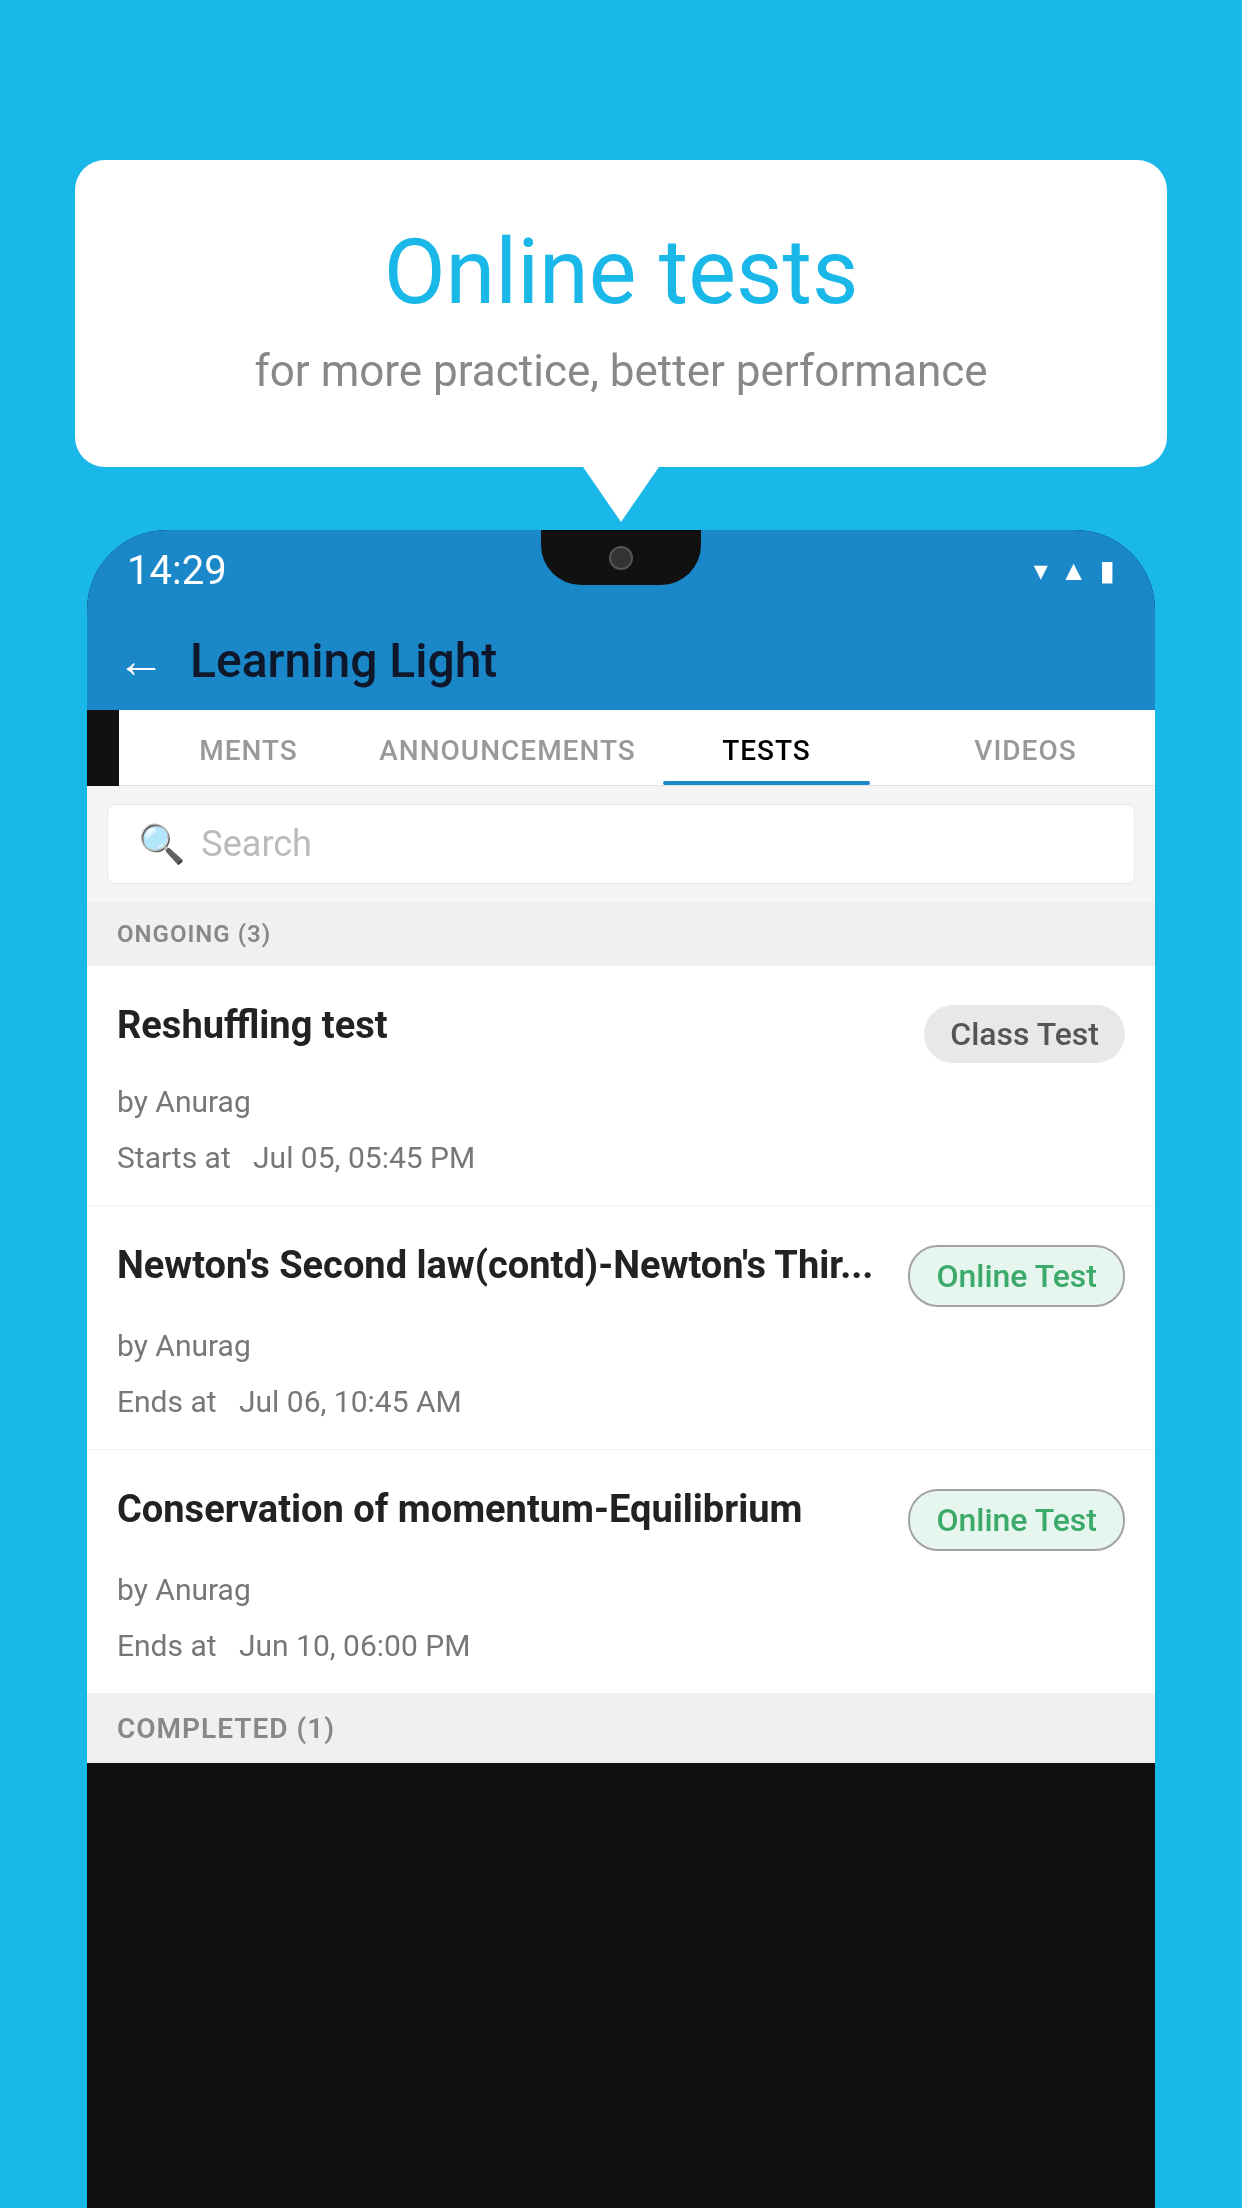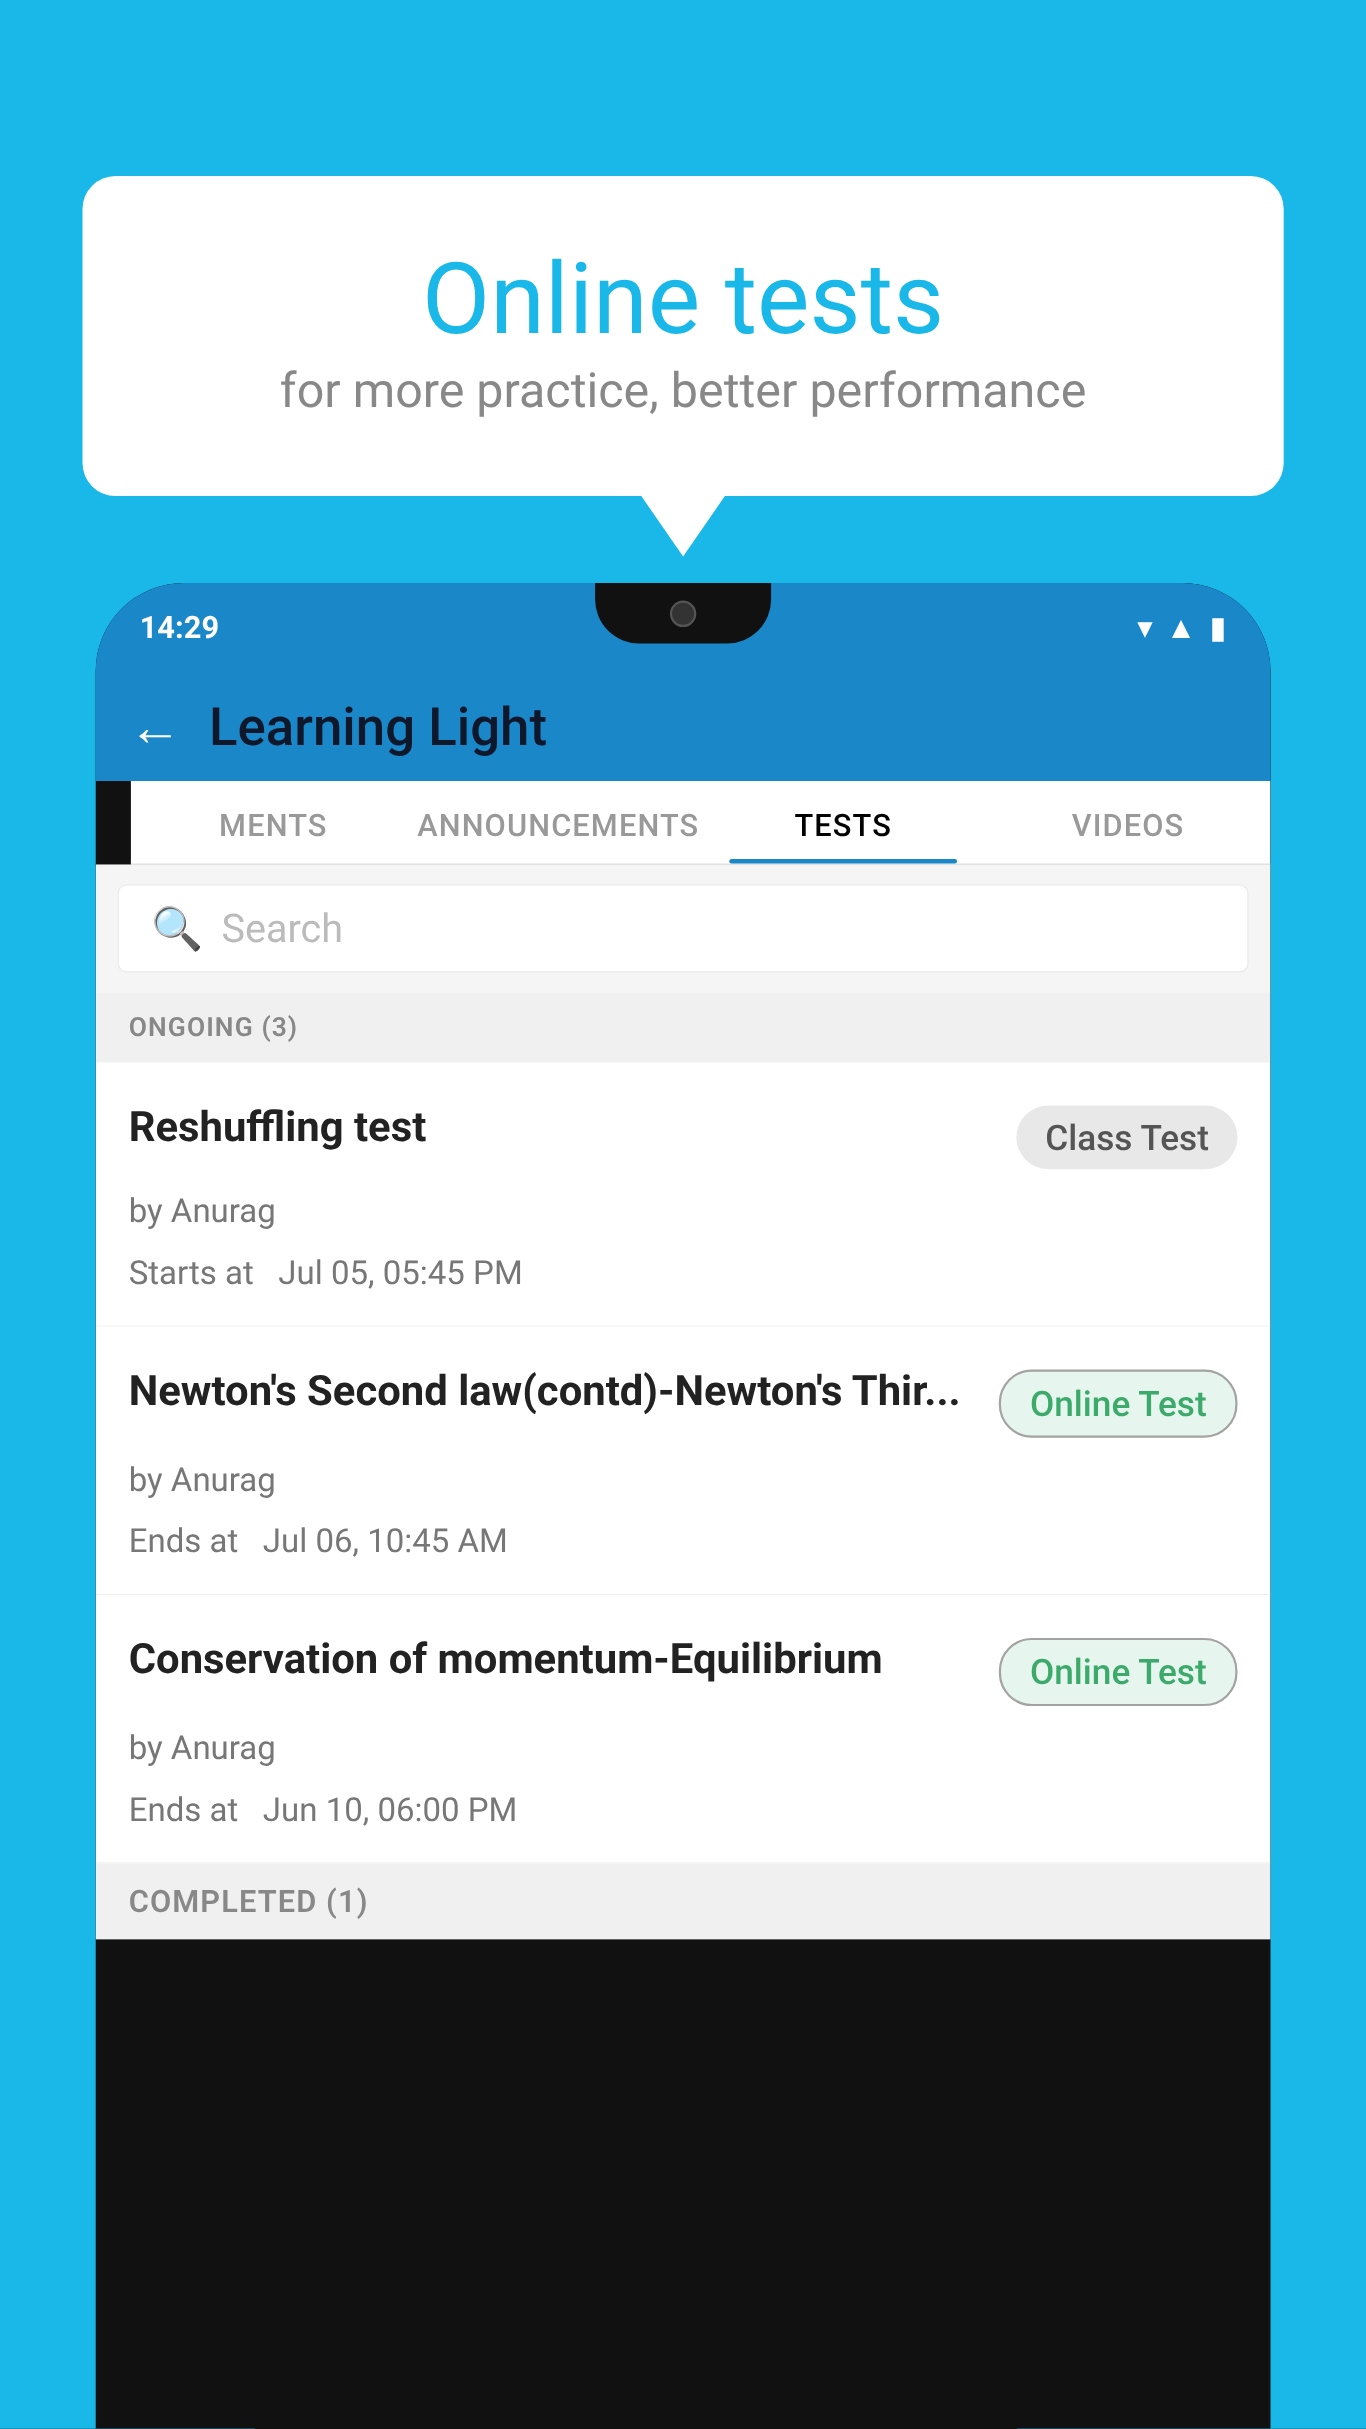--- a/index.html
+++ b/index.html
@@ -32,21 +32,21 @@
       width: 0;
       height: 0;
       border-left: 40px solid transparent;
       border-right: 40px solid transparent;
       border-top: 58px solid white;
     }
     .speech-bubble-title {
       font-size: 90px;
       color: #1ab8e8;
       font-weight: 400;
-      margin-bottom: 4px;
+      margin-bottom: 20px;
     }
     .speech-bubble-subtitle {
       font-size: 44px;
       color: #888;
       font-weight: 400;
     }
 
     
     .phone-frame {
       position: absolute;
@@ -64,22 +64,22 @@
       height: 80px;
       background: #1a87c9;
       display: flex;
       align-items: center;
       justify-content: space-between;
       padding: 0 40px;
       position: relative;
     }
     .status-time {
       color: white;
-      font-size: 28px;
-      font-weight: 700;
+      font-size: 40px;
+      font-weight: 400;
     }
     .status-icons {
       display: flex;
       align-items: center;
       gap: 12px;
     }
     .status-icons span {
       color: white;
       font-size: 28px;
     }

